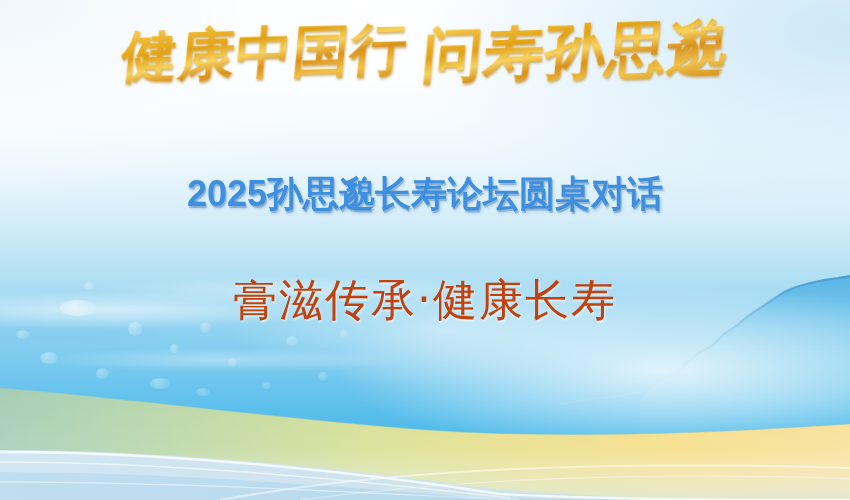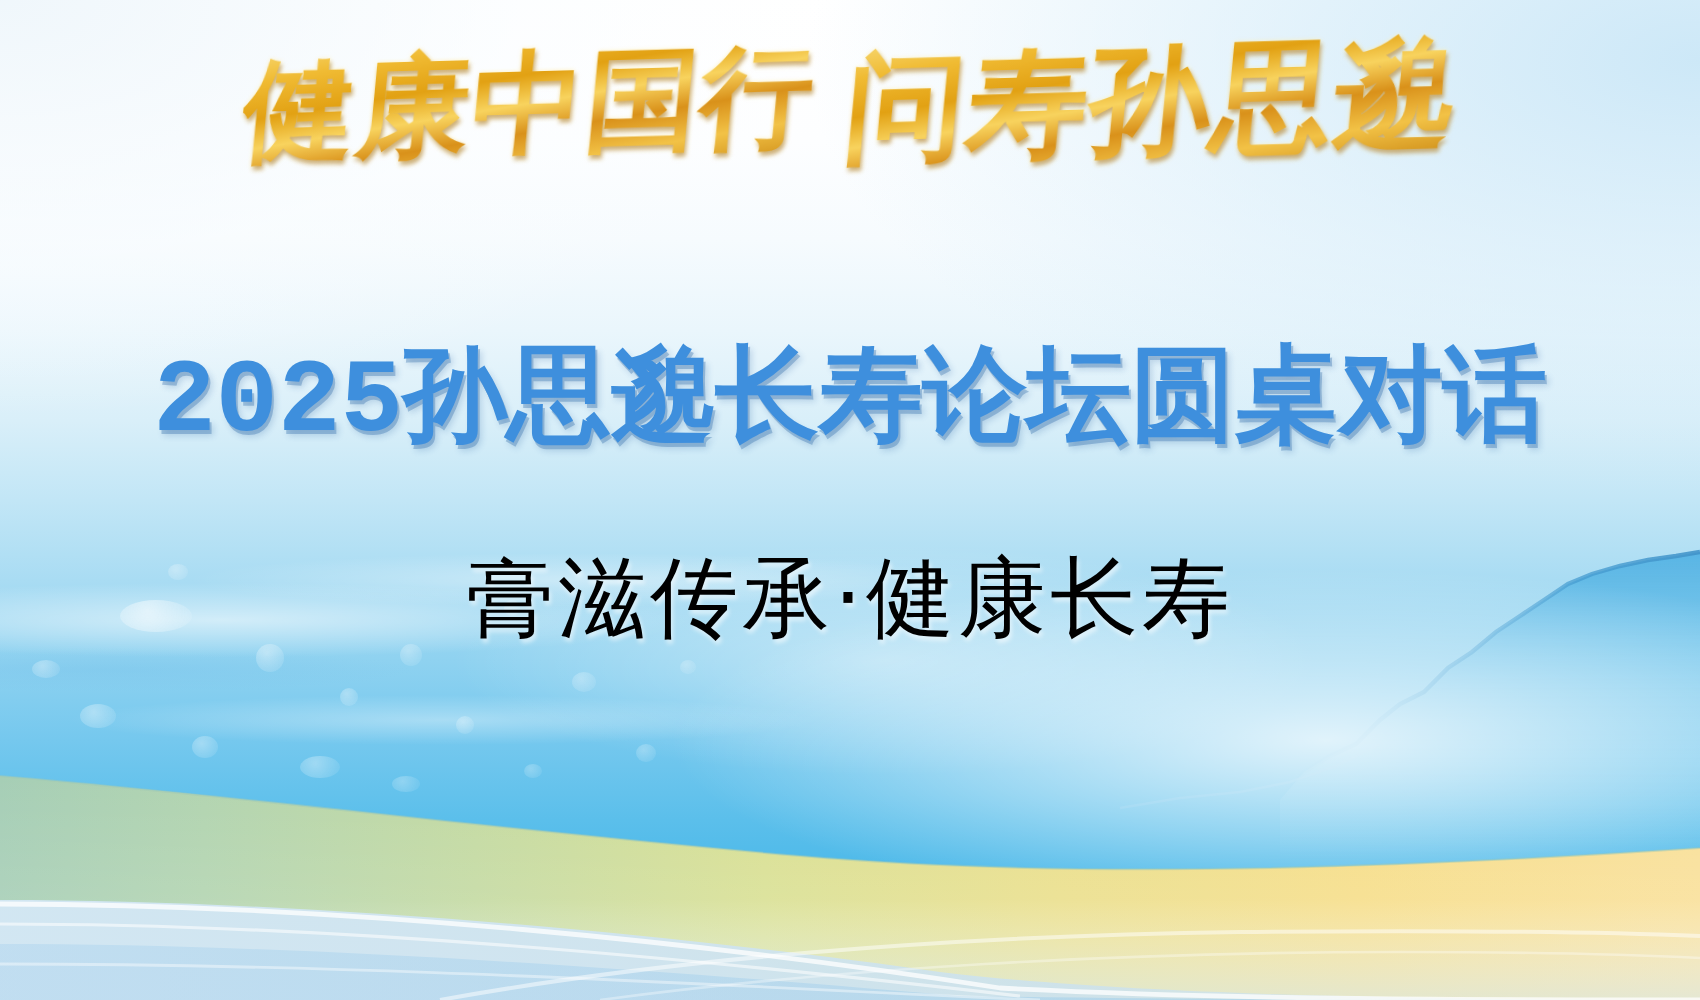--- a/index.html
+++ b/index.html
@@ -130,43 +130,43 @@
     transform:skewX(-7deg) rotate(-1.6deg);
   }
   .calli-a{ padding-right:16px; }
   .calli-b{ font-size:60px; }
 
   
   .main-title{
     position:absolute;
     left:0; right:0; top:176px;
     text-align:center;
-    font-family:Liberation Mono, monospace;
+    font-family:Liberation Sans, sans-serif;
     font-weight:700;
-    font-size:52px;
+    font-size:36px;
     line-height:1;
     letter-spacing:0px;
     color:#3E8FDD;
     text-shadow:
       1px 2px 0 rgba(30,92,160,.30),
       2px 3px 3px rgba(30,92,160,.20);
     white-space:nowrap;
   }
 
   
   .subtitle{
     position:absolute;
     left:0; right:0; top:278px;
     text-align:center;
     font-family:"DejaVu Sans","Liberation Sans",sans-serif;
     font-weight:500;
     font-size:44px;
     line-height:1;
     letter-spacing:2px;
-    color:#000000;
+    color:#c2410c;
     text-shadow:1px 2px 2px rgba(255,255,255,.55);
     white-space:nowrap;
   }
 </style>
 </head>
 <body>
 
 <div id="poster">
 
   <div class="layer sky"></div>

